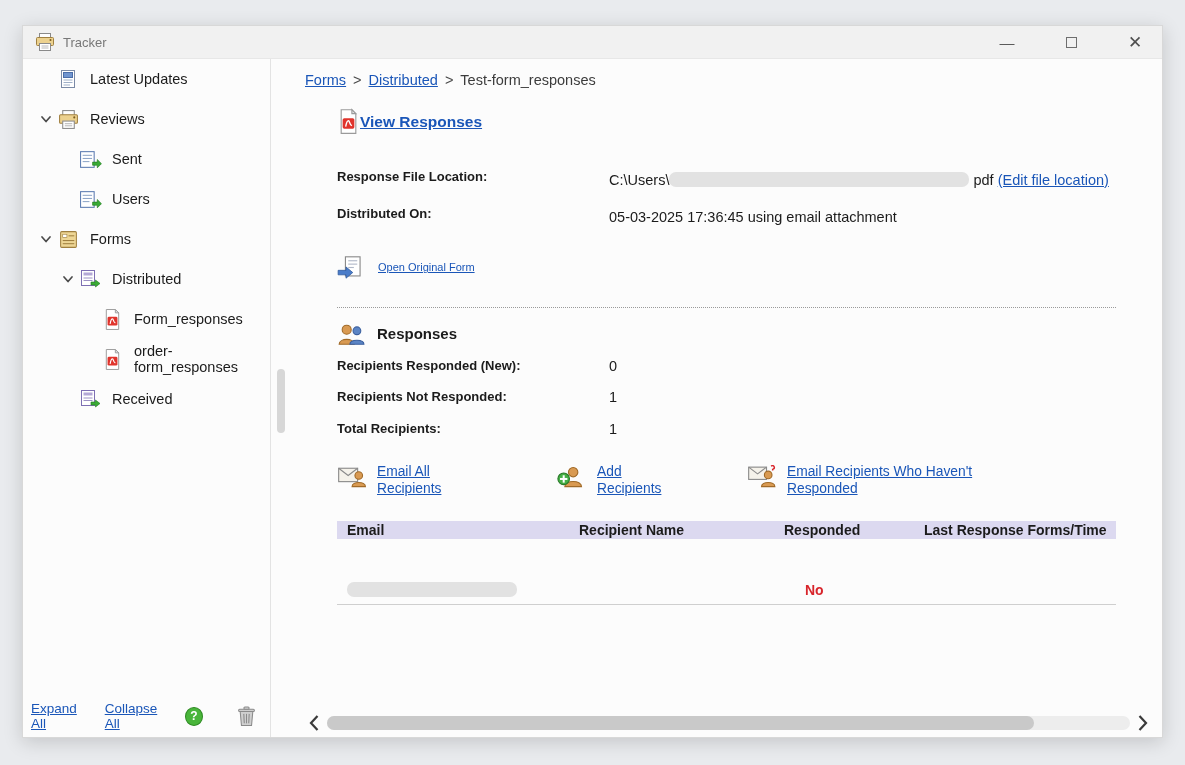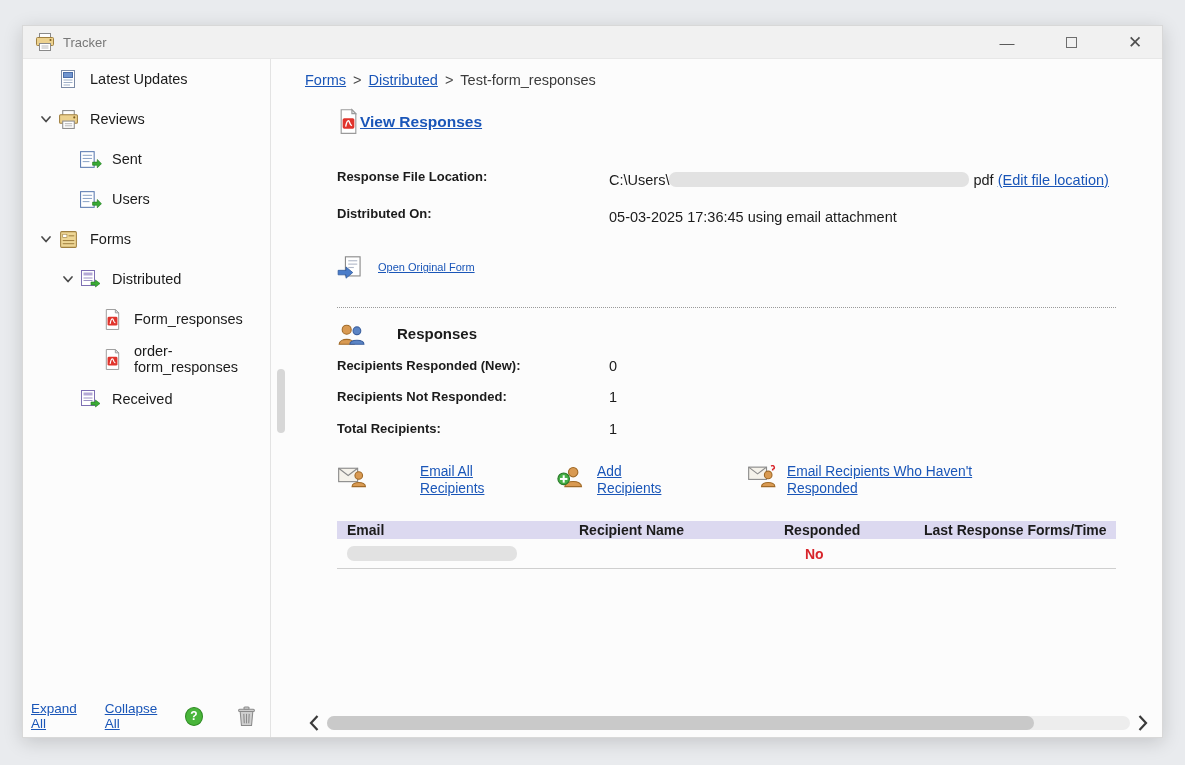--- a/index.html
+++ b/index.html
@@ -69,39 +69,39 @@
   .view-responses a { font-size:15.5px; font-weight:bold; }
   .info-grid { margin-top:34px; }
   .info-row { display:flex; margin-bottom:15px; align-items:flex-start; }
   .info-label { width:272px; flex:0 0 auto; font-weight:bold; font-size:13px; }
   .info-value { width:505px; font-size:14.5px; line-height:1.55; }
   .redact { display:inline-block; background:#e2e2e2; border-radius:7px; height:15px; vertical-align:-2px; }
   .open-original { display:flex; align-items:center; gap:14px; margin-top:26px; }
   .open-original a { font-size:11px; }
   .dotted-sep { width:779px; border-top:1.5px dotted #9a9a9a; margin-top:27px; }
   .responses-head { display:flex; align-items:center; gap:12px; margin-top:14px; }
-  .responses-head .rtitle { font-weight:bold; font-size:15px;margin-left:20px; }
+  .responses-head .rtitle { font-weight:bold; font-size:15px; }
   .stats { margin-top:12px; }
   .stat-row { display:flex; margin-bottom:15.5px; font-size:14.5px; }
   .stat-row .info-label { width:272px; }
   .actions { display:flex; margin-top:26px; width:779px; }
   .action { display:flex; gap:11px; align-items:flex-start; font-size:13.8px; }
   .action .alabel { display:inline-block; line-height:1.25; }
-  .action1 { width:220px; } .action1 .alabel { width:80px;margin-left:43px; }
+  .action1 { width:220px; } .action1 .alabel { width:80px; }
   .action2 { width:190px; } .action2 .alabel { width:72px; }
   .action3 .alabel { width:222px; }
   
   .rtable { width:779px; margin-top:24px; font-size:14px; }
   .thead { display:flex; background:#dcd9f0; height:18px; align-items:center; font-weight:bold; }
   .tcell { padding-left:10px; overflow:hidden; white-space:nowrap; }
   .c1 { width:232px; flex:0 0 auto; }
   .c2 { width:205px; flex:0 0 auto; }
   .c3 { width:140px; flex:0 0 auto; }
   .c4 { width:202px; flex:0 0 auto; }
-  .trow { display:flex; height:30px; align-items:center; border-bottom:1px solid #cfcfcf; }
+  .trow { display:flex; height:30px; align-items:center; border-bottom:1px solid #cfcfcf;margin-top:36px; }
   .no-val { color:#d8252b; font-weight:bold; padding-left:31px; }
   
   .hscroll { position:absolute; left:16px; right:12px; bottom:5px; height:18px; display:flex; align-items:center; }
   .hs-arrow { width:14px; height:18px; display:flex; align-items:center; justify-content:center; cursor:pointer; }
   .hs-track { flex:1; height:14px; background:#ededed; border-radius:7px; margin:0 6px; position:relative; }
   .hs-thumb { position:absolute; left:0; top:0; height:14px; width:88%; background:#c9c9c9; border-radius:7px; }
   svg.icon { display:block; }
 </style>
 </head>
 <body>

